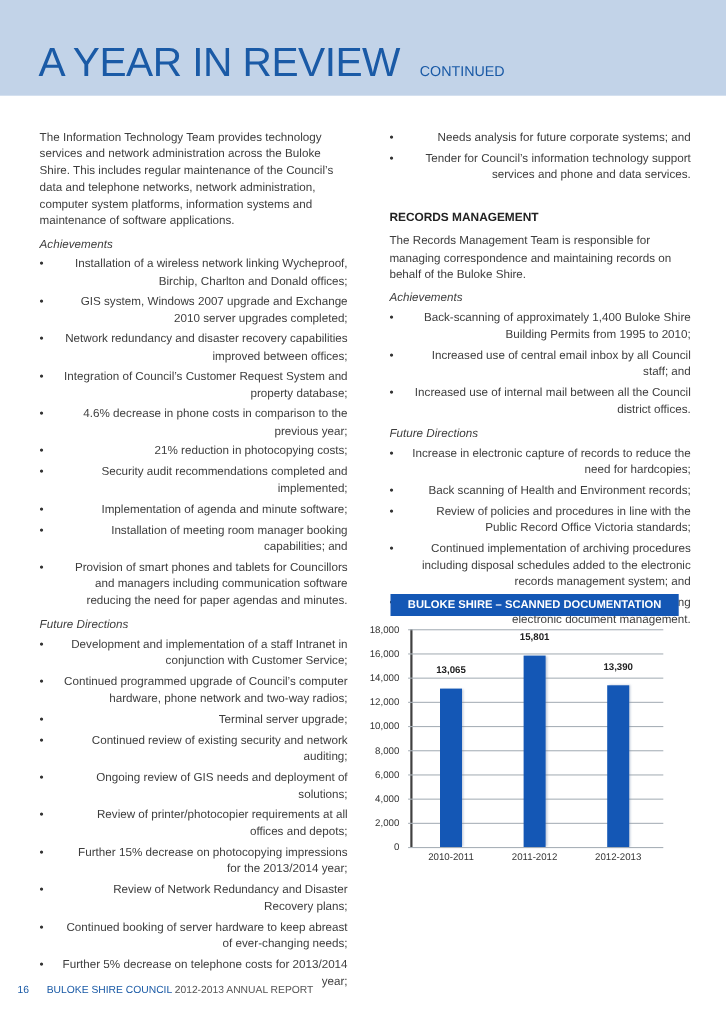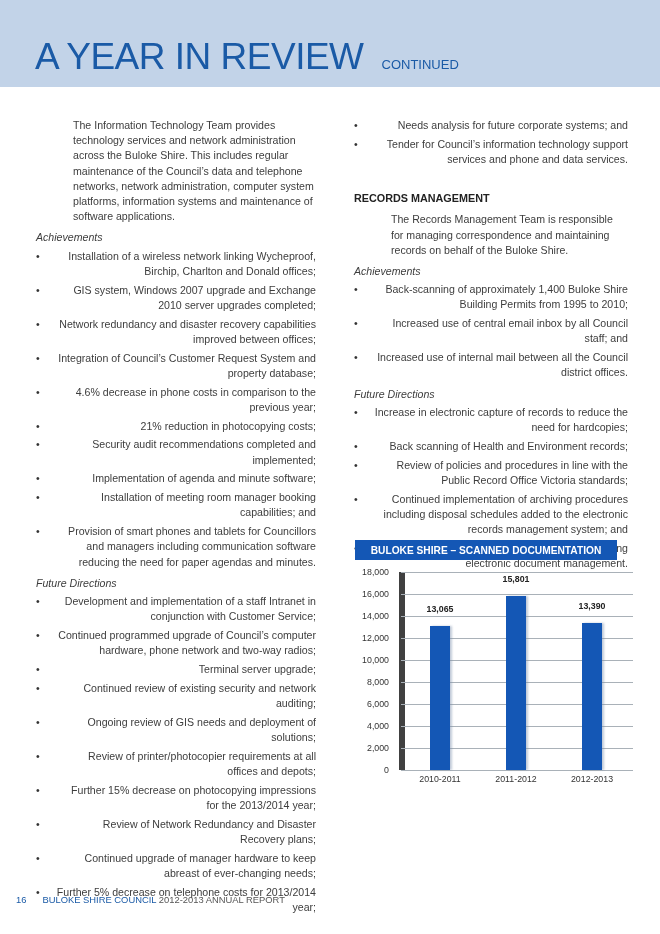--- a/index.html
+++ b/index.html
@@ -8,31 +8,31 @@
 
   .header-band { position: absolute; left: 0; top: 0; width: 660px; height: 87px; background: #c2d3e8; }
   .header-title { position: absolute; left: 35px; top: 36px; font-size: 37px; color: #1a5aa6; letter-spacing: -0.5px; font-weight: normal; white-space: nowrap; }
   .header-title .cont { font-size: 13px; letter-spacing: 0; margin-left: 18px; }
 
   .col { position: absolute; top: 118px; font-size: 10.6px; line-height: 15.2px; color: #3d3d3d; }
   .col-left { left: 36px; width: 280px; }
   .col-right { left: 354px; width: 274px; }
 
   .section-heading { font-weight: bold; font-size: 10.8px; color: #222; margin-bottom: 6px; }
-  .para { margin-bottom: 6px; margin-left: 37px; }
+  .para { margin-bottom: 6px; }
   .subhead { font-style: italic; margin-bottom: 3px; }
   ul.bullets { list-style: none; margin-bottom: 6px; }
   ul.bullets li { position: relative; padding-left: 20px; margin-bottom: 3.6px; text-align: right; }
   ul.bullets li::before { content: "\2022"; position: absolute; left: 0; top: 0; color: #333; }
   .gap { height: 18px; }
 
   
   .chart { position: absolute; left: 355px; top: 540px; width: 262px; height: 250px; }
   .chart-title { position: absolute; left: 0; top: 0; width: 262px; height: 20px; background: #1457b5; color: #ffffff; font-weight: bold; font-size: 10.2px; line-height: 22px; text-align: center; }
-  .plot { position: absolute; left: 44px; top: 32px; width: 228px; height: 198px; border-left: 6px solid #404040; }
+  .plot { position: absolute; left: 18px; top: 32px; width: 228px; height: 198px; border-left: 2px solid #404040; }
   .gridline { position: absolute; left: -4px; width: 232px; height: 1px; background: #a9b1b8; }
   .ytick { position: absolute; right: 232px; font-size: 8.8px; color: #333; transform: translateY(-50%); white-space: nowrap; padding-right: 6px; }
   .bar { position: absolute; bottom: 0; width: 20px; background: #1457b5; box-shadow: 2px 0 2px rgba(120,140,170,0.45); }
   .bar-label { position: absolute; font-size: 8.8px; font-weight: bold; color: #222; transform: translateX(-50%); white-space: nowrap; }
   .xtick { position: absolute; top: 202px; font-size: 8.8px; color: #333; transform: translateX(-50%); white-space: nowrap; }
 
   .footer { position: absolute; left: 16px; top: 894px; font-size: 9.4px; white-space: nowrap; color: #555; }
   .footer .pg { color: #1a5aa6; margin-right: 16px; }
   .footer .org { color: #1a5aa6; font-weight: normal; }
   .footer .rest { color: #555; }
@@ -61,21 +61,21 @@
   <div class="subhead">Future Directions</div>
   <ul class="bullets" id="it-future">
       <li>Development and implementation of a staff Intranet in conjunction with Customer Service;</li>
       <li>Continued programmed upgrade of Council’s computer hardware, phone network and two-way radios;</li>
       <li>Terminal server upgrade;</li>
       <li>Continued review of existing security and network auditing;</li>
       <li>Ongoing review of GIS needs and deployment of solutions;</li>
       <li>Review of printer/photocopier requirements at all offices and depots;</li>
       <li>Further 15% decrease on photocopying impressions for the 2013/2014 year;</li>
       <li>Review of Network Redundancy and Disaster Recovery plans;</li>
-      <li>Continued upgrade of manager hardware to keep abreast of ever-changing needs;</li>
+      <li>Continued booking of server hardware to keep abreast of ever-changing needs;</li>
       <li>Further 5% decrease on telephone costs for 2013/2014 year;</li>
     </ul>
 </div>
 
 <div class="col col-right">
   <ul class="bullets" id="it-future-cont">
       <li>Needs analysis for future corporate systems; and</li>
       <li>Tender for Council’s information technology support services and phone and data services.</li>
     </ul>
   <div class="gap"></div>

